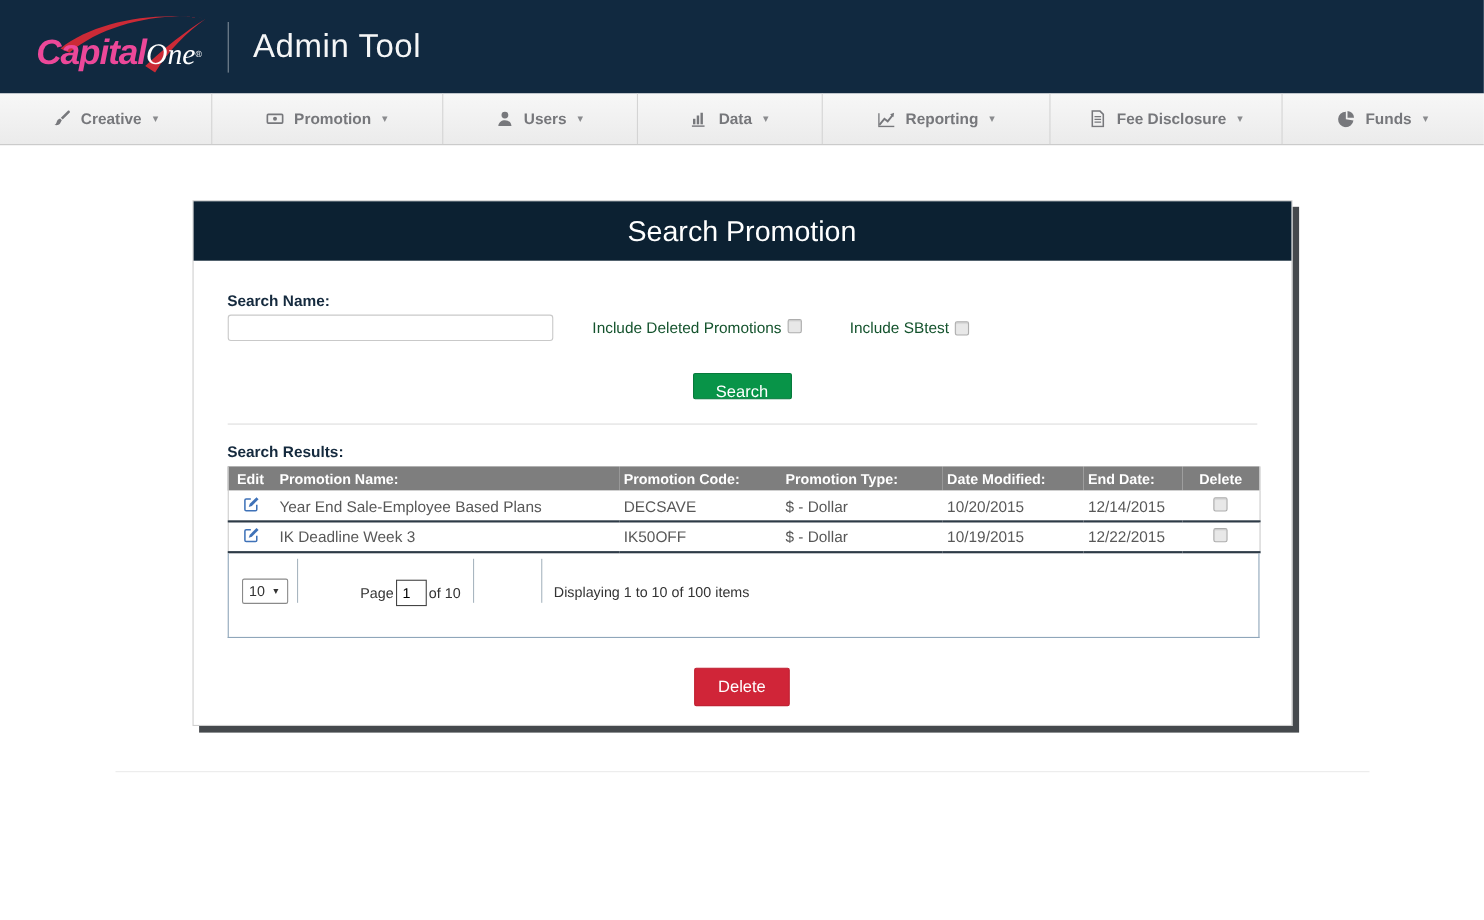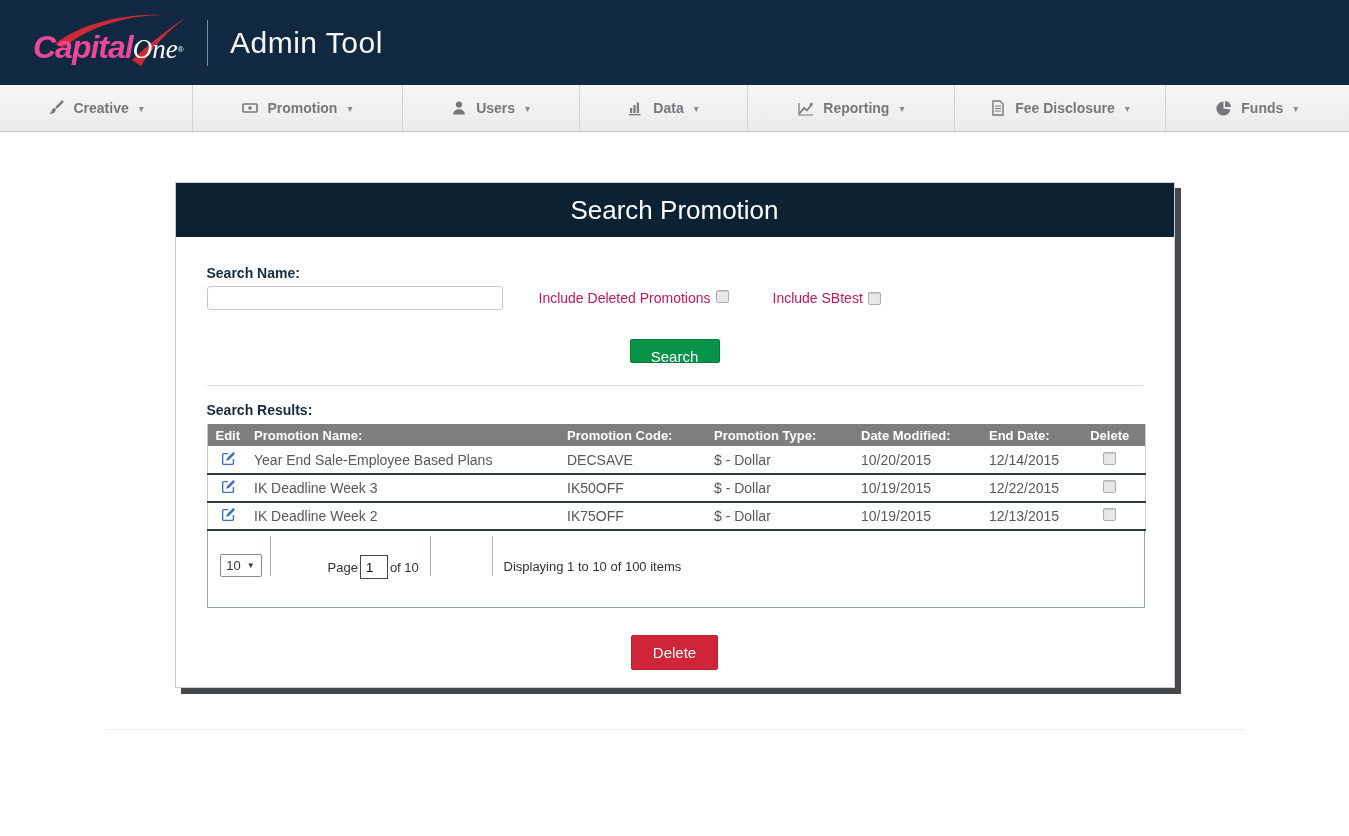--- a/index.html
+++ b/index.html
@@ -37,21 +37,21 @@
                   display:flex; align-items:center; justify-content:center;text-align:right; }
   .panel-body { padding:0 31px 17px; }
 
   .field-label { margin-top:28px; font-size:14px; font-weight:bold; color:#152a3e; }
   .search-row { margin-top:5px; display:flex; align-items:flex-start; }
   .text-input { width:296px; height:24px; border:1px solid #c9c9c9; border-radius:3px;
                 font-size:14px; padding:0 6px; color:#333; outline:none; }
   .chk-group { display:flex; align-items:flex-start; gap:5px; margin-top:4px; }
   .chk-group.g1 { margin-left:36px; }
   .chk-group.g2 { margin-left:44px;align-items:center; }
-  .chk-label { font-size:14px; color:#be185d; }
+  .chk-label { font-size:14px; color:#14532d; }
   .cb { width:13px; height:13px; background:#e8e8e8; border:1px solid #adadad;
         border-radius:2px; box-shadow:inset 0 1px 1px rgba(0,0,0,.12); display:inline-block; }
 
   .btn { display:block; margin:0 auto; color:#ffffff; font-size:15px; text-align:center;
          border-radius:2px; cursor:pointer; line-height:33px; }
   .btn-search { margin-top:29px; width:90px; height:24px; background:#089448; border:1px solid #077a3c; }
   .btn-delete { margin-top:27px; width:87px; height:35px; background:#d02538; border:1px solid #c02233; }
 
   .section-divider { margin-top:22px; border:none; border-top:1px solid #dddddd; }
 
@@ -236,32 +236,20 @@
                   <path d="M14 8.5V13a2 2 0 0 1-2 2H3a2 2 0 0 1-2-2V4a2 2 0 0 1 2-2h4.5v1.5H3a.5.5 0 0 0-.5.5v9a.5.5 0 0 0 .5.5h9a.5.5 0 0 0 .5-.5V8.5z"></path>
                   <path d="M5.5 10.5 6.5 7.5 13 1l2 2-6.5 6.5z"></path>
                 </svg></span></td>
           <td>IK Deadline Week 3</td>
           <td>IK50OFF</td>
           <td>$ - Dollar</td>
           <td>10/19/2015</td>
           <td>12/22/2015</td>
           <td class="c-del"><span class="cb"></span></td>
         </tr>
-        <tr>
-          <td class="c-edit"><span class="edit-ico"><svg viewBox="0 0 16 16" width="15" height="15" fill="#3f72b8">
-                  <path d="M14 8.5V13a2 2 0 0 1-2 2H3a2 2 0 0 1-2-2V4a2 2 0 0 1 2-2h4.5v1.5H3a.5.5 0 0 0-.5.5v9a.5.5 0 0 0 .5.5h9a.5.5 0 0 0 .5-.5V8.5z"></path>
-                  <path d="M5.5 10.5 6.5 7.5 13 1l2 2-6.5 6.5z"></path>
-                </svg></span></td>
-          <td>IK Deadline Week 2</td>
-          <td>IK75OFF</td>
-          <td>$ - Dollar</td>
-          <td>10/19/2015</td>
-          <td>12/13/2015</td>
-          <td class="c-del"><span class="cb"></span></td>
-        </tr>
       </tbody>
     </table>
 
     <div class="pager">
       <div class="page-size">
         <span>10</span>
         <span class="caret">▼</span>
       </div>
       <div class="vsep sep1"></div>
       <div class="page-group">

